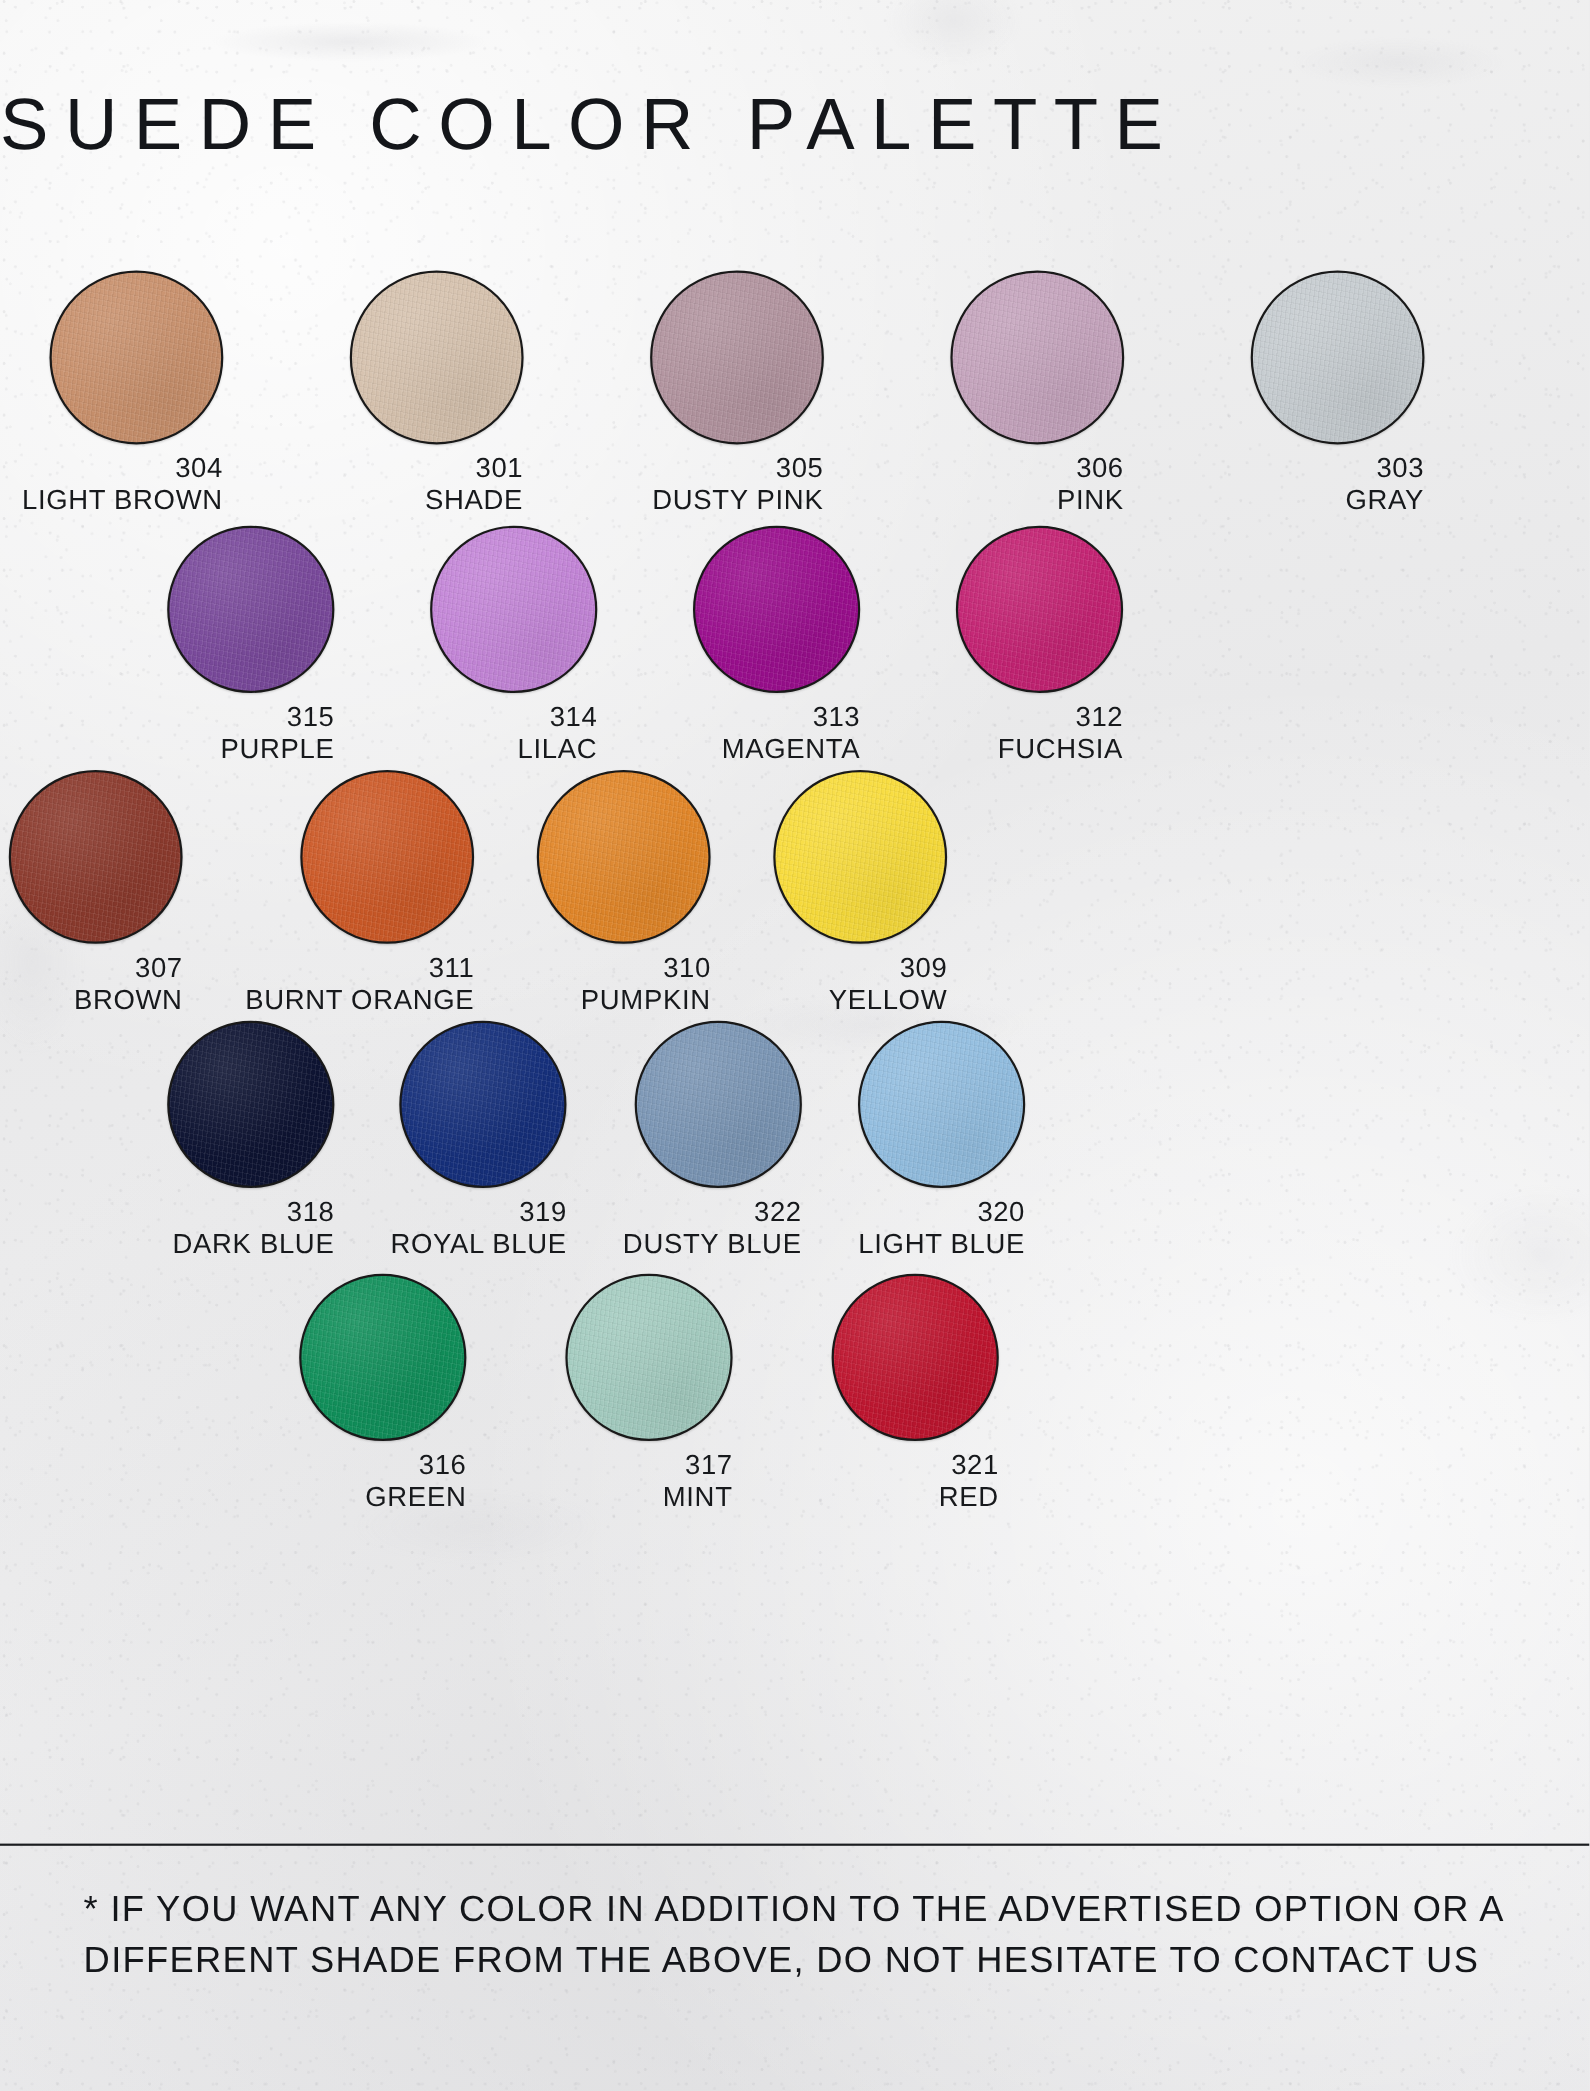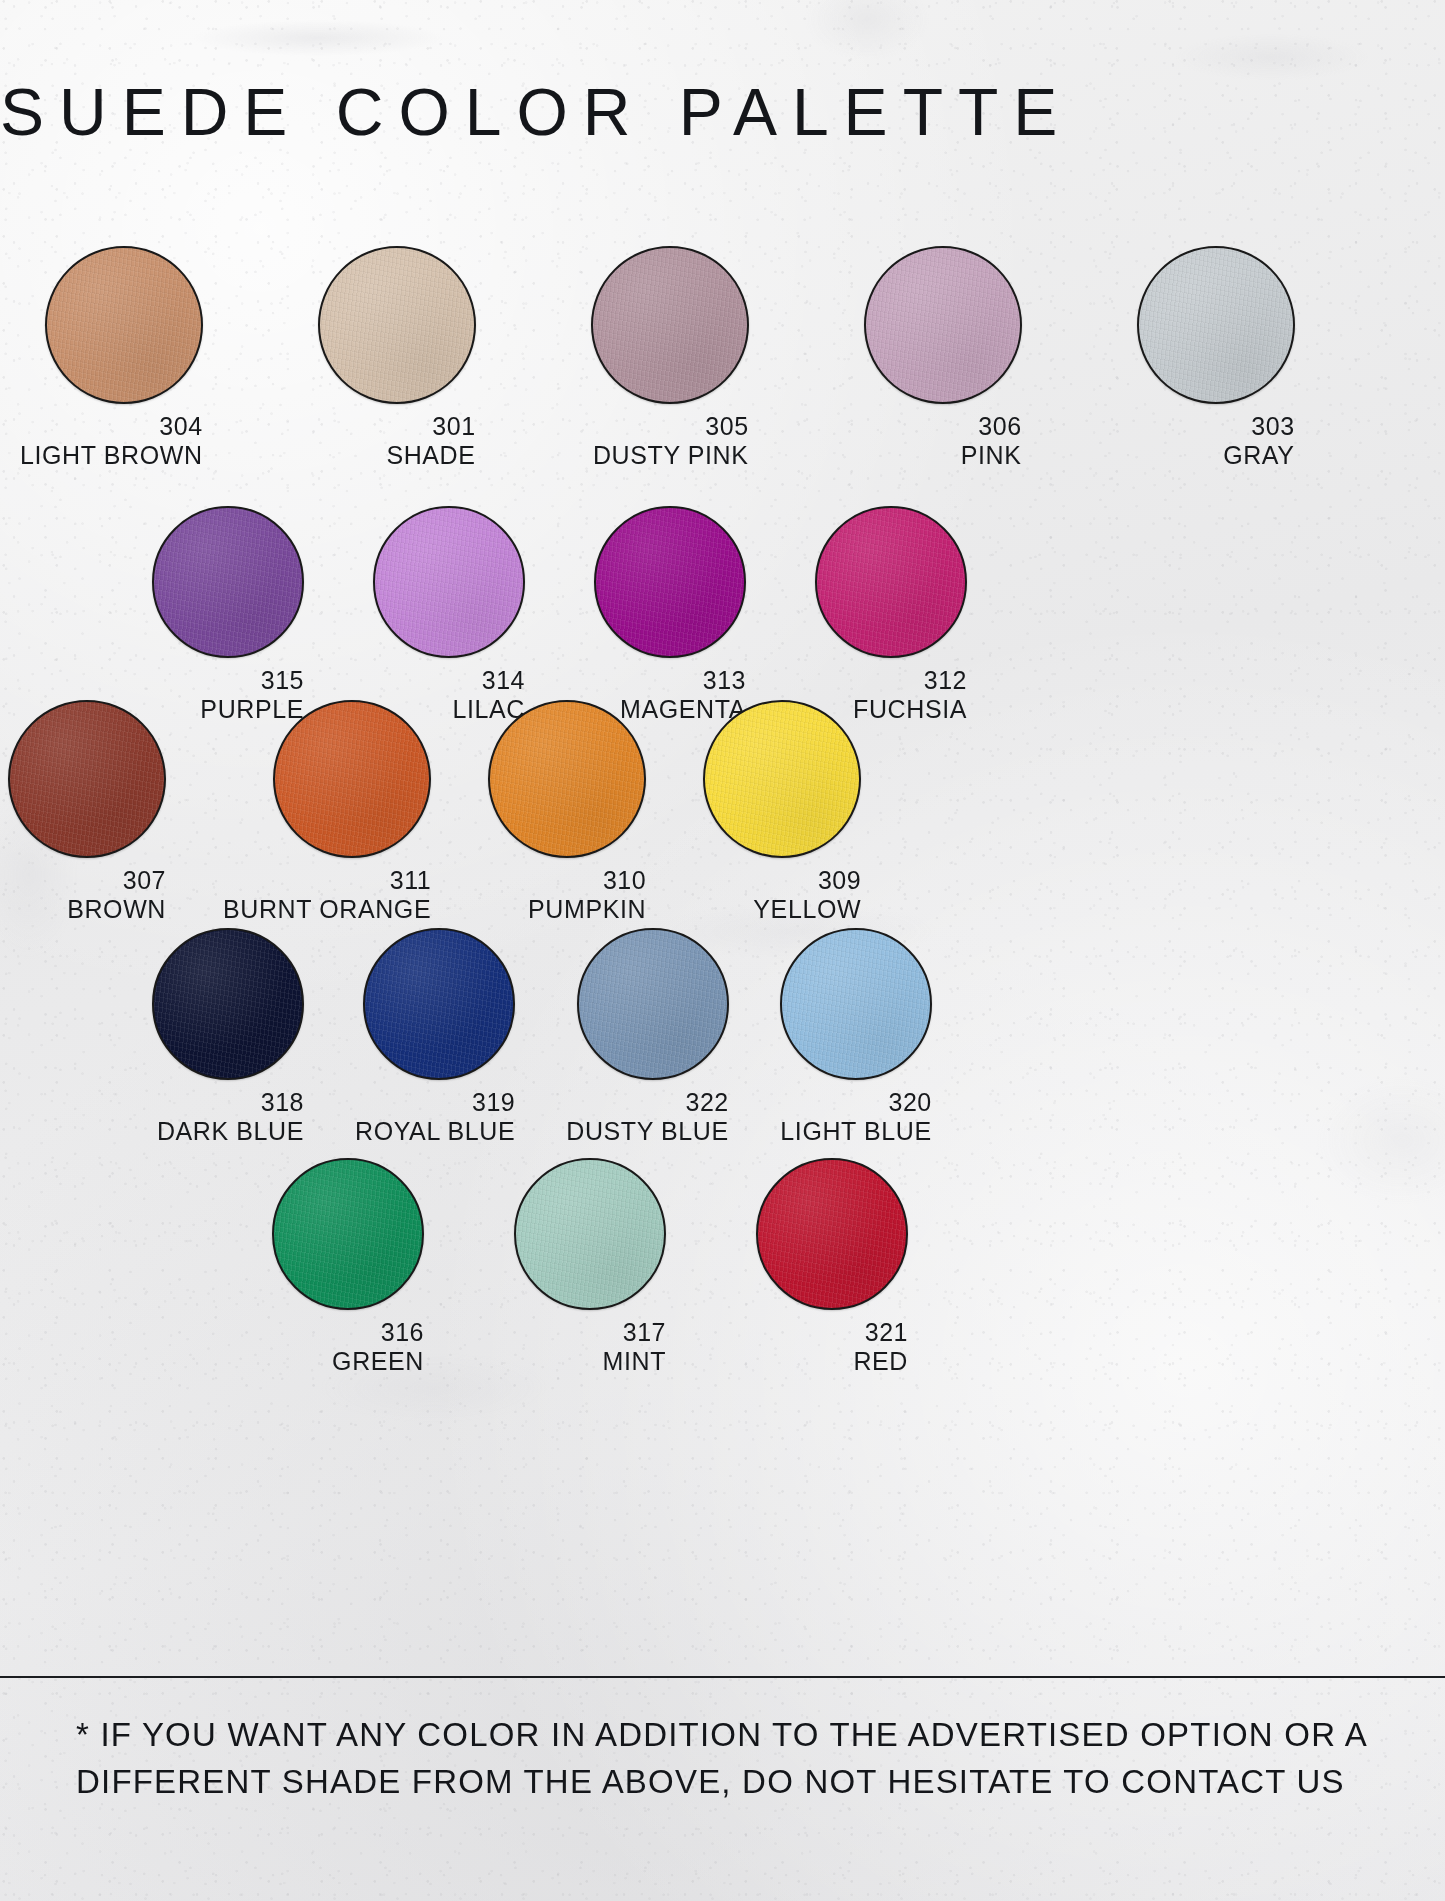--- a/index.html
+++ b/index.html
@@ -139,21 +139,21 @@
           <div class="swatch" style="width: 158px; height: 158px; background: rgb(197, 164, 189);"></div>
           <div class="num">306</div>
           <div class="name">PINK</div>
         </div>
         <div class="cell">
           <div class="swatch" style="width: 158px; height: 158px; background: rgb(198, 204, 208);"></div>
           <div class="num">303</div>
           <div class="name">GRAY</div>
         </div>
       </div>
-      <div class="row" style="top: 506px; left: 152px; gap: 69px;">
+      <div class="row" style="top: 478px; left: 152px; gap: 87px;">
         <div class="cell">
           <div class="swatch" style="width: 152px; height: 152px; background: rgb(122, 74, 156);"></div>
           <div class="num">315</div>
           <div class="name">PURPLE</div>
         </div>
         <div class="cell">
           <div class="swatch" style="width: 152px; height: 152px; background: rgb(196, 134, 216);"></div>
           <div class="num">314</div>
           <div class="name">LILAC</div>
         </div>

